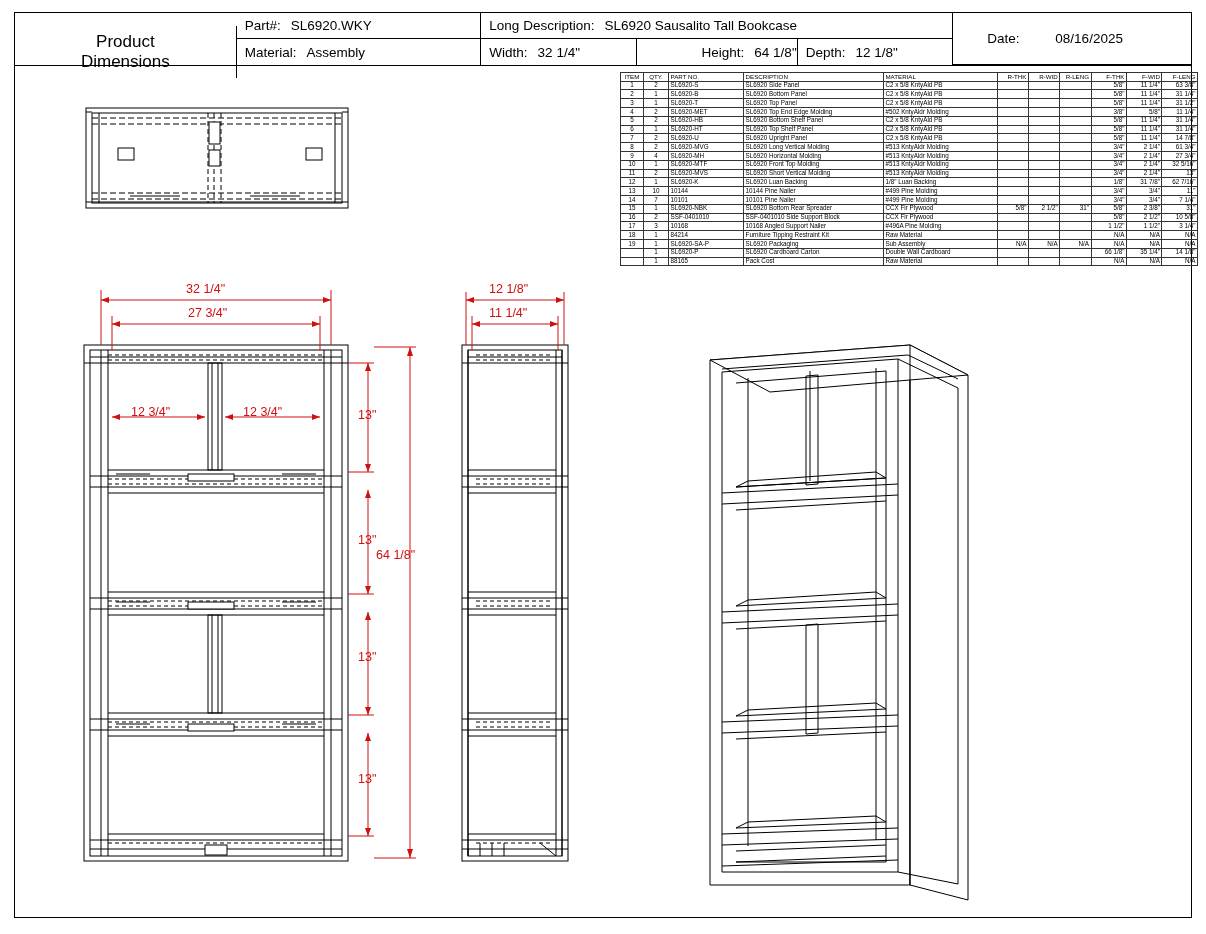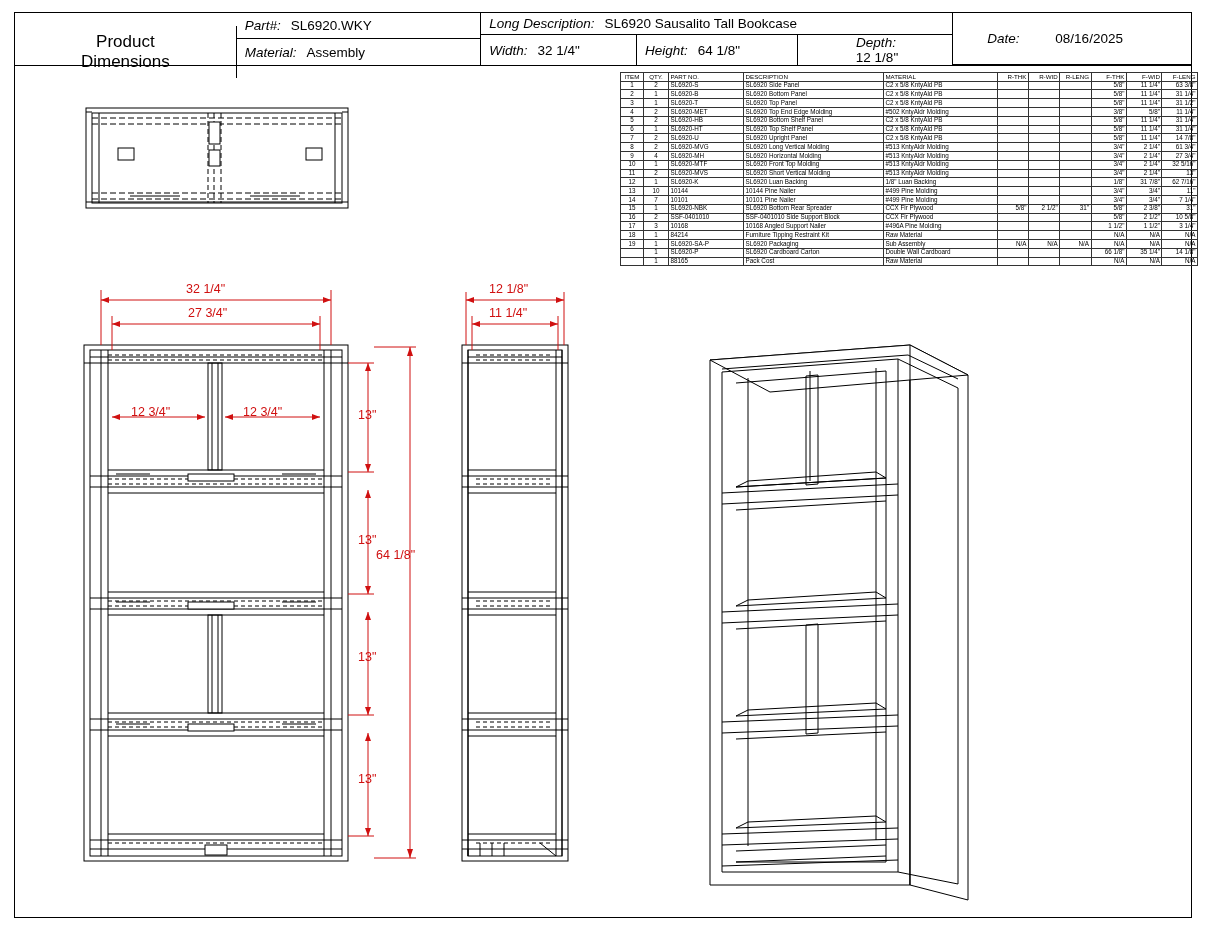--- a/index.html
+++ b/index.html
@@ -67,21 +67,20 @@
   .tb-sub {
     box-sizing: border-box;
     display: flex;
     align-items: center;
     height: 100%;
   }
   .tb-label {
     padding-left: 8px;
     padding-right: 6px;
     white-space: nowrap;
-    font-style: italic;
   }
   .tb-value {
     white-space: nowrap;
     padding-left: 4px;
   }
   .tb-title {
     flex-direction: column;
     justify-content: center;
     font-size: 17px;
     margin-top: 13px;
@@ -164,26 +163,26 @@
       <div class="tb-row">
         <span class="tb-label">Long Description:</span>
         <span class="tb-value">SL6920 Sausalito Tall Bookcase</span>
       </div>
       <div class="tb-row">
         <div class="tb-sub" style="width:155px;text-align:center;">
           <span class="tb-label">Width:</span>
           <span class="tb-value">32 1/4"</span>
         </div>
         <div class="divider-v"></div>
-        <div class="tb-sub" style="width:160px;">
+        <div class="tb-sub" style="width:160px;justify-content:flex-end;">
           <span class="tb-label">Height:</span>
           <span class="tb-value">64 1/8"</span>
         </div>
         <div class="divider-v"></div>
-        <div class="tb-sub" style="width:155px;flex-direction:column;">
+        <div class="tb-sub" style="width:155px;">
           <span class="tb-label">Depth:</span>
           <span class="tb-value">12 1/8"</span>
         </div>
       </div>
     </div>
 
     <div class="tb-col" style="width:238px;border-right:none;gap:40px;">
       <div class="tb-row">
         <span class="tb-label" style="width:84px;justify-content:center;display:flex;">Date:</span>
         <span class="tb-value">08/16/2025</span>

